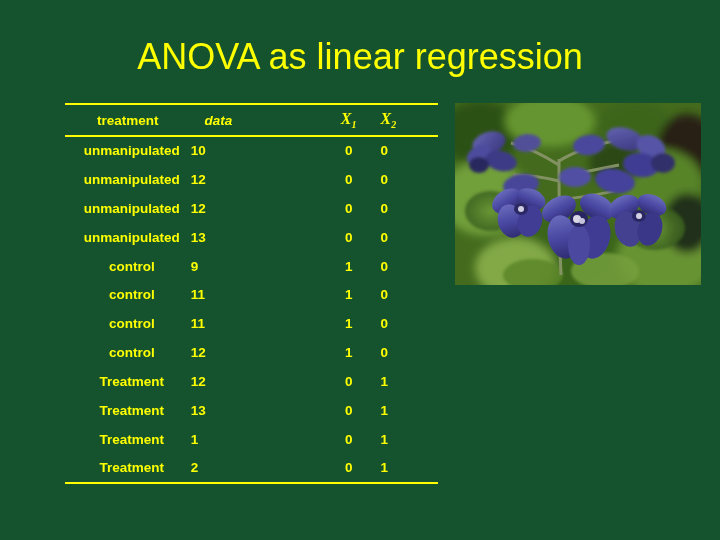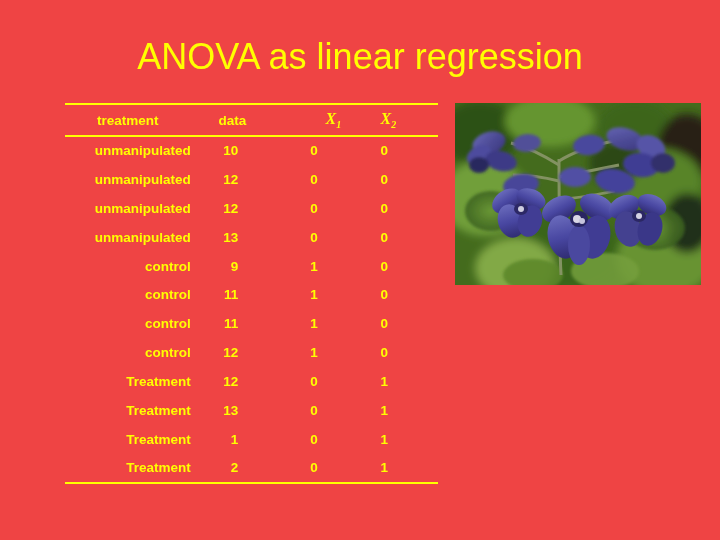--- a/index.html
+++ b/index.html
@@ -12,21 +12,21 @@
     background: #3e3e3e;
     font-family: "Liberation Sans", sans-serif;
     overflow: hidden;
     position: relative;
   }
   #slide {
     position: absolute;
     left: 0; top: 0;
     width: 720px;
     height: 540px;
-    background: #ef4444;
+    background: #14532d;
   }
   
   #slide-title {
     position: absolute;
     left: 0;
     top: 36px;
     width: 720px;
     text-align: center;
     color: #ffff00;
     font-size: 36px;
@@ -66,46 +66,47 @@
   #data-table thead tr.header-row {
     border-top: 2px solid #ffff00;
     border-bottom: 2px solid #ffff00;
   }
   #data-table tbody tr:last-child {
     border-bottom: 2px solid #ffff00;
   }
   
   .col-treatment {
     width: 143px;
-    text-align: right;
+    text-align: center;
     padding-left: 8px !important;
   }
   .col-data {
     width: 80px;
-    text-align: right;
     padding-right: 72px !important;
   }
   .col-x1 {
     width: 78px;
+    text-align: right;
     padding-right: 28px !important;
   }
   .col-x2 {
     width: 72px;
     text-align: left;
     padding-right: 18px !important;
   }
   
   th.col-treatment {
     text-align: center;
     padding-left: 0 !important;
     font-weight: bold;
   }
   th.col-data {
     padding-right: 64px !important;
     font-weight: bold;
+    font-style: italic;
   }
   th.col-x1, th.col-x2 {
     font-family: "Liberation Serif", serif;
     font-style: italic;
     font-weight: normal;
     font-size: 16px;
   }
   th.col-x1 { padding-right: 24px !important; }
   th.col-x2 { padding-right: 14px !important; }
   .subscript {

